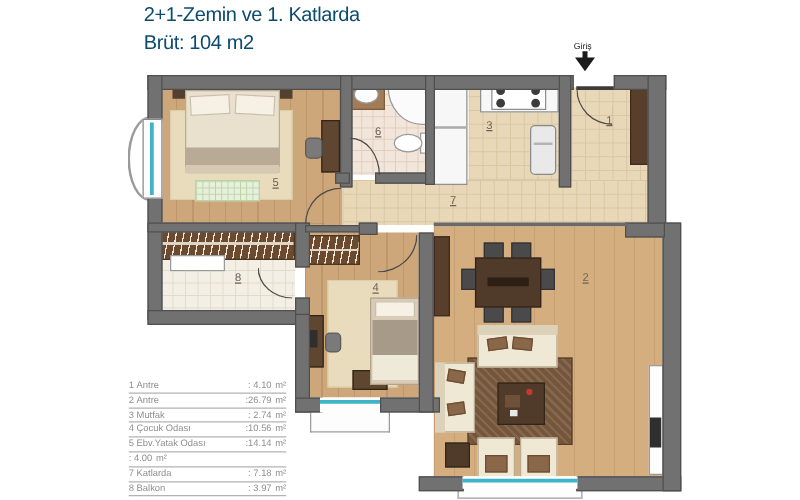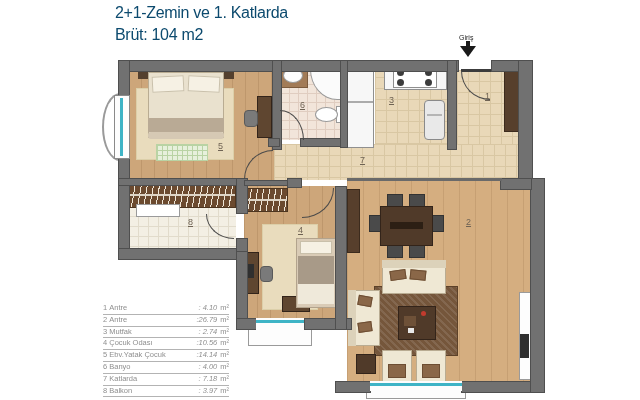--- a/index.html
+++ b/index.html
@@ -34,21 +34,21 @@
   .cream{background:#efe8d4;border:1px solid #b9ac92;}
   .darkwood{background:#503a29;border:1px solid #33241a;}
   .pillowbrown{background:#8a6748;border:1px solid #6d4e33;}
   .chairgray{background:#4a4a4a;border:1px solid #333;}
   .whitegood{background:#f7f7f7;border:1px solid #8f8f8f;}
   .checker{background-color:#e7f0dc;border:1px solid #b9d3a4;background-image:linear-gradient(#b9d3a4 1px,transparent 1px),linear-gradient(90deg,#b9d3a4 1px,transparent 1px);background-size:5px 5px;}
   
   .legend{left:103px;top:303px;width:126px;z-index:10;}
   .lrow{display:flex;align-items:baseline;font-size:7.5px;line-height:10.8px;color:#8f8f8f;border-bottom:1px solid #b3b3b3;white-space:nowrap;}
   .lrow .nm{flex:1 1 auto;overflow:hidden;}
-  .lrow .vl{text-align:left;font-style:italic;}
+  .lrow .vl{text-align:left;}
   .lrow .un{margin-left:3px;}
   .tri{width:0;height:0;border-left:8px solid transparent;border-right:8px solid transparent;border-top:11px solid #1a1a1a;z-index:6;}
 </style>
 </head>
 <body>
 
 <div id="canvas">
 
   <div class="abs title" style="left:115px;top:4px;">2+1-Zemin ve 1. Katlarda</div>
   <div class="abs title" style="left:115px;top:26px;text-align:right;">Brüt: 104 m2</div>
@@ -217,26 +217,25 @@
       <span class="nm"><span>3</span>&nbsp;<span>Mutfak</span></span>
       <span class="vl">: 2.74</span>
         <span class="un">m²</span>
     </div>
     <div class="lrow">
       <span class="nm"><span>4</span>&nbsp;<span>Çocuk Odası</span></span>
       <span class="vl">:10.56</span>
         <span class="un">m²</span>
     </div>
     <div class="lrow">
-      <span class="nm"><span>5</span>&nbsp;<span>Ebv.Yatak Çocuk</span></span>
+      <span class="nm"><span>5</span>&nbsp;<span>Ebv.Yatak Odası</span></span>
       <span class="vl">:14.14</span>
         <span class="un">m²</span>
     </div>
     <div class="lrow">
-      <span class="nm"><span>6</span>&nbsp;<span>Banyo</span></span>
       <span class="vl">: 4.00</span>
         <span class="un">m²</span>
     </div>
     <div class="lrow">
       <span class="nm"><span>7</span>&nbsp;<span>Katlarda</span></span>
       <span class="vl">: 7.18</span>
         <span class="un">m²</span>
     </div>
     <div class="lrow">
       <span class="nm"><span>8</span>&nbsp;<span>Balkon</span></span>

